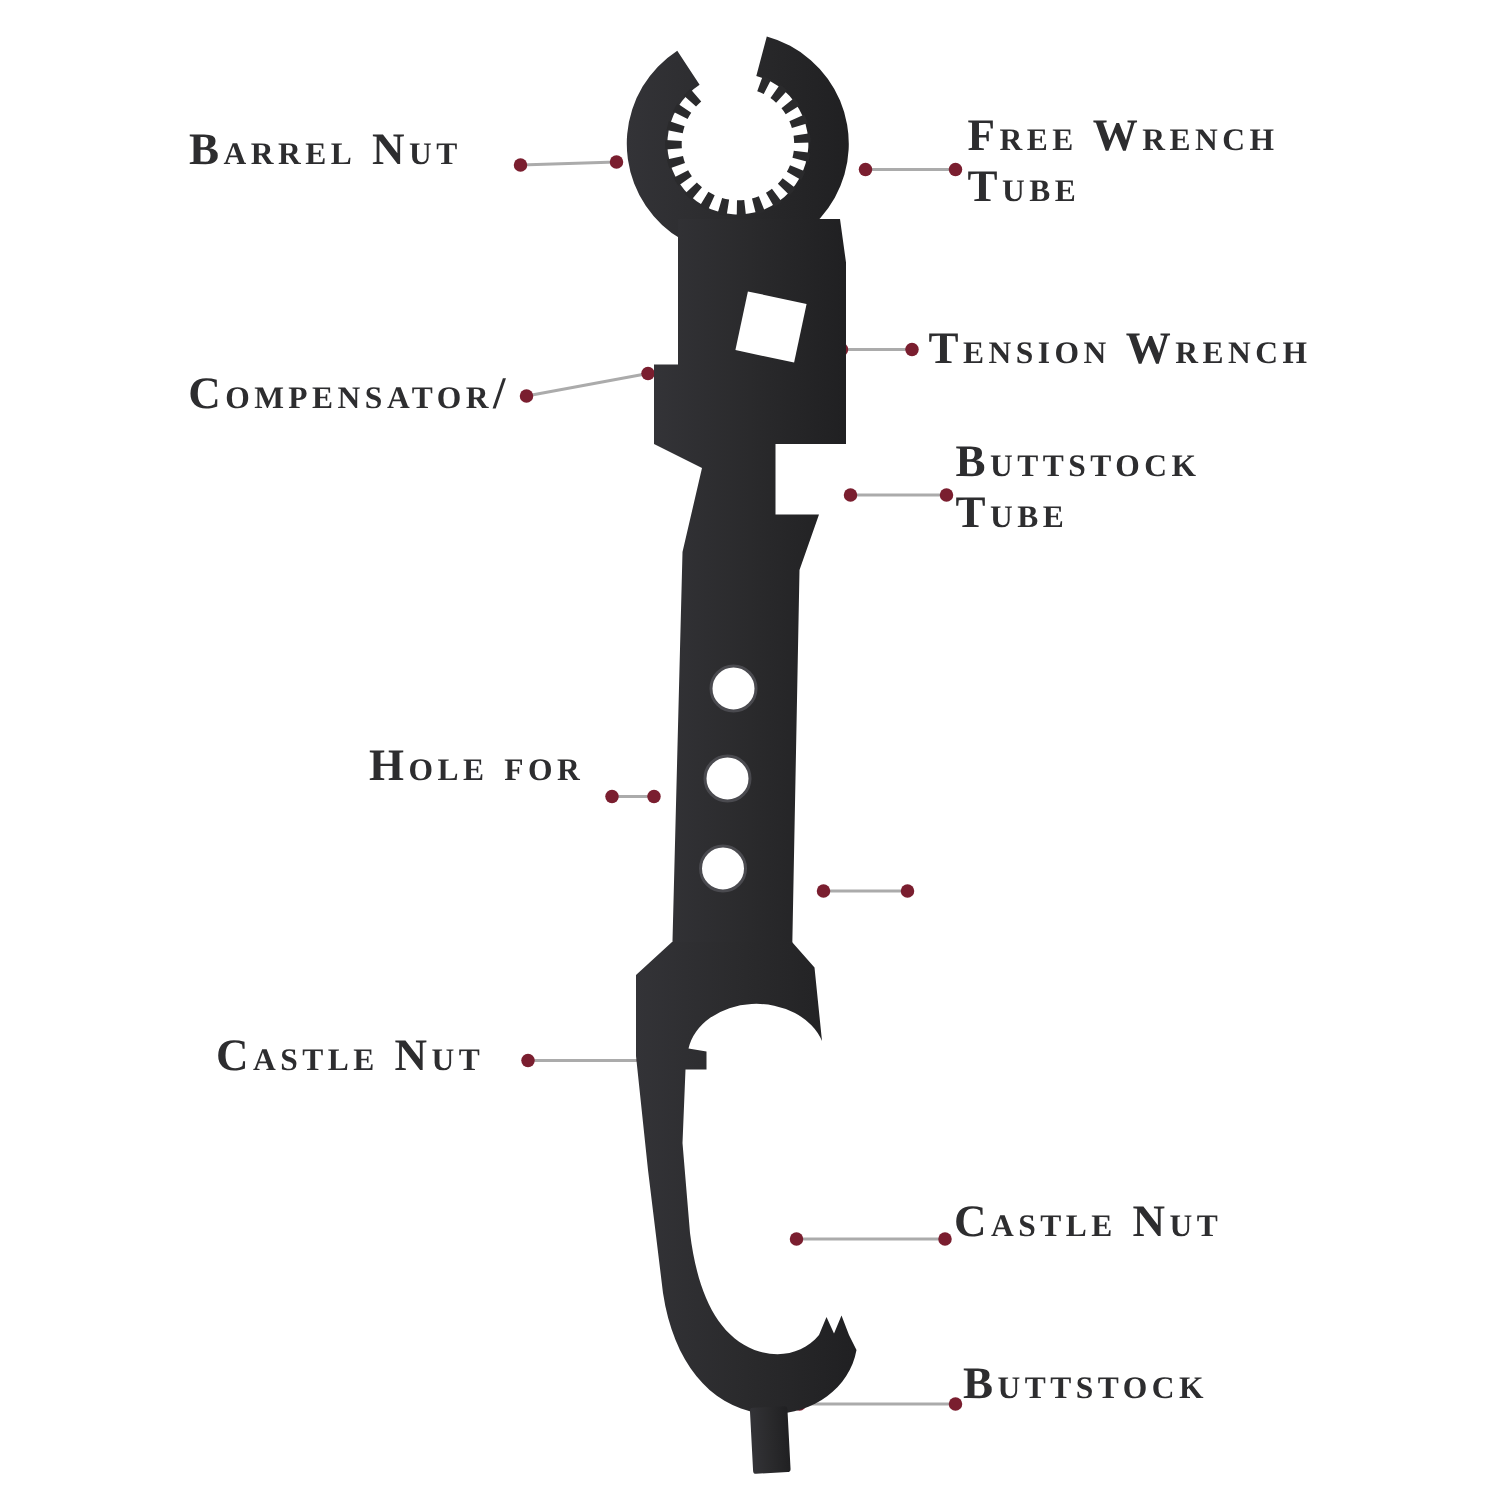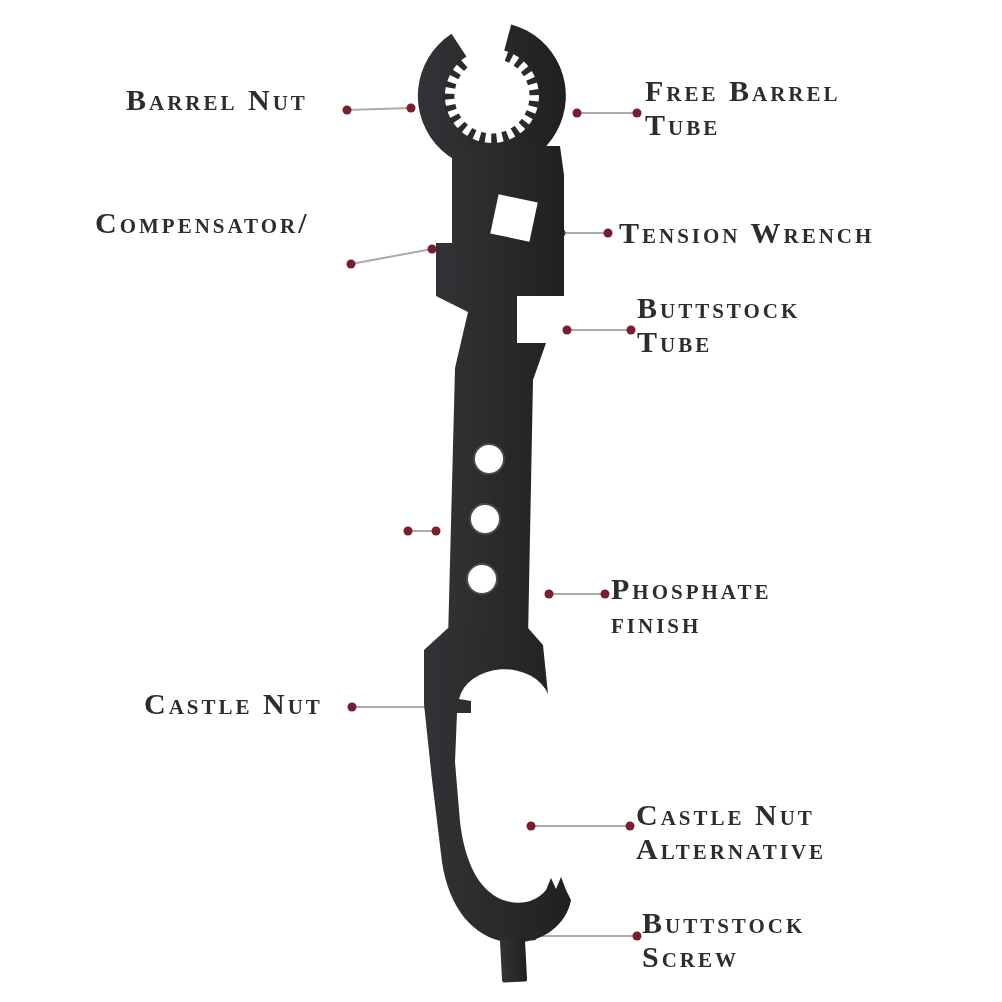--- a/index.html
+++ b/index.html
@@ -26,21 +26,21 @@
     position: absolute;
     font-weight: 700;
     font-variant: small-caps;
     letter-spacing: 3px;
     font-size: 30px;
     line-height: 34px;
     color: #2d2d2f;
     white-space: nowrap;
   }
   .label .ln { display: block; }
-  .label.center { text-align: left; }
+  .label.center { text-align: right; margin-top: 40px; }
 </style>
 </head>
 <body>
 
 <div class="stage">
 
   <svg class="tool-svg" viewBox="0 0 1002 1002">
     <defs>
       <linearGradient id="metal" x1="0" y1="0" x2="1" y2="0">
         <stop offset="0" stop-color="#333337"></stop>
@@ -111,52 +111,47 @@
 
       <rect x="501" y="938" width="25" height="44" rx="2" fill="url(#metal)" transform="rotate(-3 513 960)"></rect>
     </g>
   </svg>
 
   <div class="label" style="left:126px; top:83px;">
     <span class="ln">Barrel Nut</span>
   </div>
 
   <div class="label" style="left:645px; top:74px;">
-    <span class="ln">Free Barrel</span>
+    <span class="ln">Free Wrench</span>
     <span class="ln">Tube</span>
   </div>
 
   <div class="label center" style="left:95px; top:206px; width:245px;">
     <span class="ln">Compensator/</span>
   </div>
 
   <div class="label" style="left:619px; top:216px;">
     <span class="ln">Tension Wrench</span>
   </div>
 
   <div class="label" style="left:637px; top:291px;">
     <span class="ln">Buttstock</span>
     <span class="ln">Tube</span>
   </div>
 
   <div class="label" style="left:246px; top:494px;">
+    <span class="ln">Hole for</span>
   </div>
 
-  <div class="label" style="left:611px; top:572px;">
-    <span class="ln">Phosphate</span>
-    <span class="ln">finish</span>
-  </div>
 
   <div class="label" style="left:144px; top:687px;">
     <span class="ln">Castle Nut</span>
   </div>
 
   <div class="label" style="left:636px; top:798px;">
     <span class="ln">Castle Nut</span>
-    <span class="ln">Alternative</span>
   </div>
 
   <div class="label" style="left:642px; top:906px;">
     <span class="ln">Buttstock</span>
-    <span class="ln">Screw</span>
   </div>
 
 </div>
 
 </body></html>

